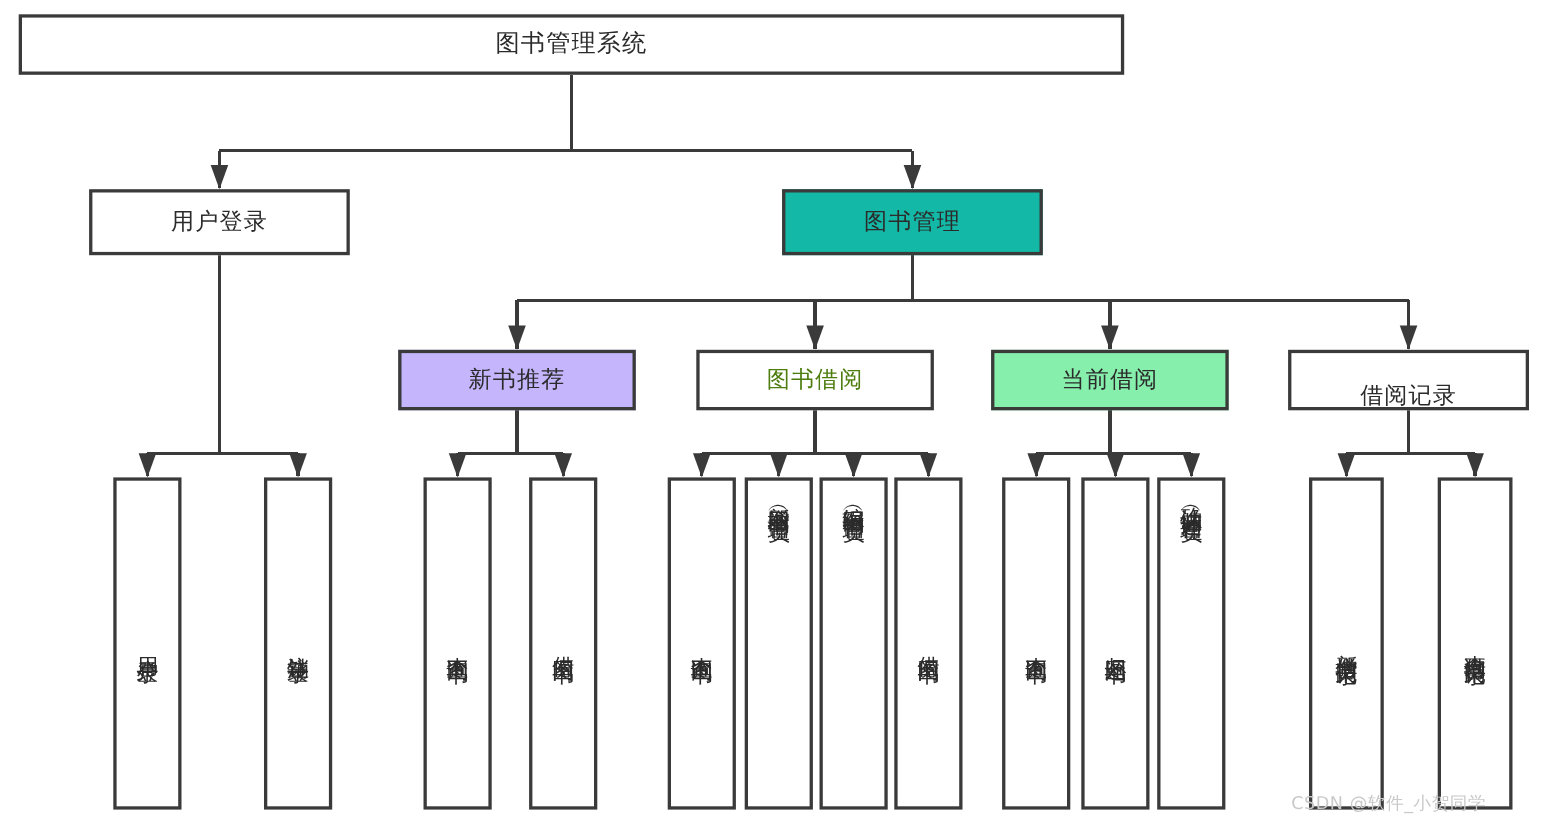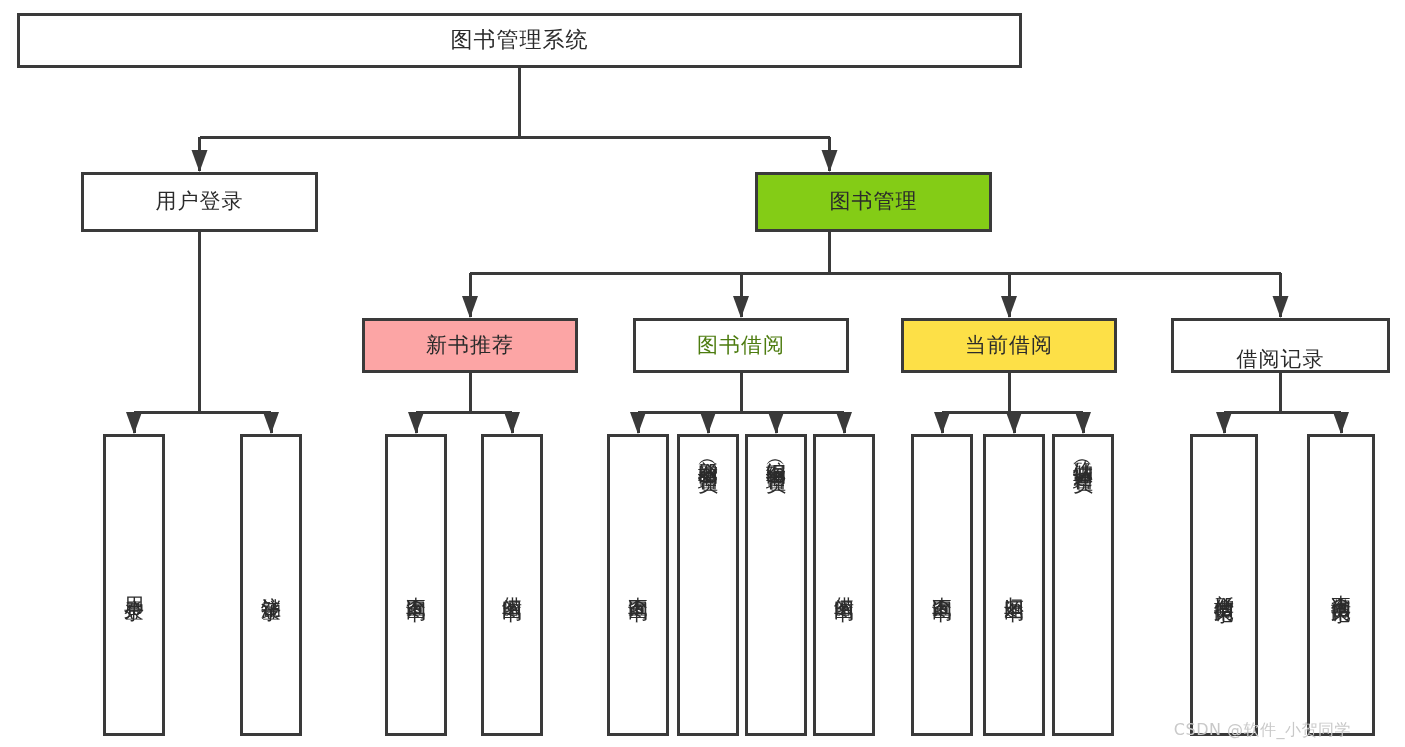--- a/index.html
+++ b/index.html
@@ -92,30 +92,30 @@
       <line x1="1341" y1="412" x2="1341" y2="433" stroke="#3a3a3a" stroke-width="3" shape-rendering="crispEdges"></line>
       <path d="M 1333 412 L 1349 412 L 1341 434 Z" fill="#3a3a3a"></path>
     </svg>
   <div id="node-layer">
       <div class="node-box" style="left: 17px; top: 13px; width: 1005px; height: 55px; border-color: rgb(58, 58, 58); background: rgb(255, 255, 255);">
         <span class="node-label" style="color: rgb(43, 43, 43); font-size: 22px;">图书管理系统</span>
       </div>
       <div class="node-box" style="left: 81px; top: 172px; width: 237px; height: 60px; border-color: rgb(58, 58, 58); background: rgb(255, 255, 255);">
         <span class="node-label" style="color: rgb(43, 43, 43);">用户登录</span>
       </div>
-      <div class="node-box" style="left: 711px; top: 172px; width: 237px; height: 60px; border-color: rgb(58, 58, 58); background: #84cc16; margin-left: 44px;">
+      <div class="node-box" style="left: 711px; top: 172px; width: 237px; height: 60px; border-color: rgb(58, 58, 58); background: #14b8a6;">
         <span class="node-label" style="color: rgb(43, 43, 43);">图书管理</span>
       </div>
-      <div class="node-box" style="left: 362px; top: 318px; width: 216px; height: 55px; border-color: rgb(58, 58, 58); background: #fca5a5;">
+      <div class="node-box" style="left: 362px; top: 318px; width: 216px; height: 55px; border-color: rgb(58, 58, 58); background: #c4b5fd;">
         <span class="node-label" style="color: rgb(43, 43, 43);">新书推荐</span>
       </div>
       <div class="node-box" style="left: 633px; top: 318px; width: 216px; height: 55px; border-color: rgb(58, 58, 58); background: rgb(255, 255, 255);">
         <span class="node-label" style="color: #4d7c0f;">图书借阅</span>
       </div>
-      <div class="node-box" style="left: 901px; top: 318px; width: 216px; height: 55px; border-color: rgb(58, 58, 58); background: #fde047;">
+      <div class="node-box" style="left: 901px; top: 318px; width: 216px; height: 55px; border-color: rgb(58, 58, 58); background: #86efac;">
         <span class="node-label" style="color: rgb(43, 43, 43);">当前借阅</span>
       </div>
       <div class="node-box" style="left: 1171px; top: 318px; width: 219px; height: 55px; border-color: rgb(58, 58, 58); background: rgb(255, 255, 255);">
         <span class="node-label" style="color: rgb(43, 43, 43); margin-top: 28px;">借阅记录</span>
       </div>
       <div class="node-box vertical tall" style="left: 103px; top: 434px; width: 62px; height: 302px; border-color: rgb(58, 58, 58); background: rgb(255, 255, 255);">
         <span class="node-label" style="color: rgb(43, 43, 43); font-size: 20px;">用户登录</span>
       </div>
       <div class="node-box vertical tall" style="left: 240px; top: 434px; width: 62px; height: 302px; border-color: rgb(58, 58, 58); background: rgb(255, 255, 255);">
         <span class="node-label" style="color: rgb(43, 43, 43); font-size: 20px;">注销登录</span>

